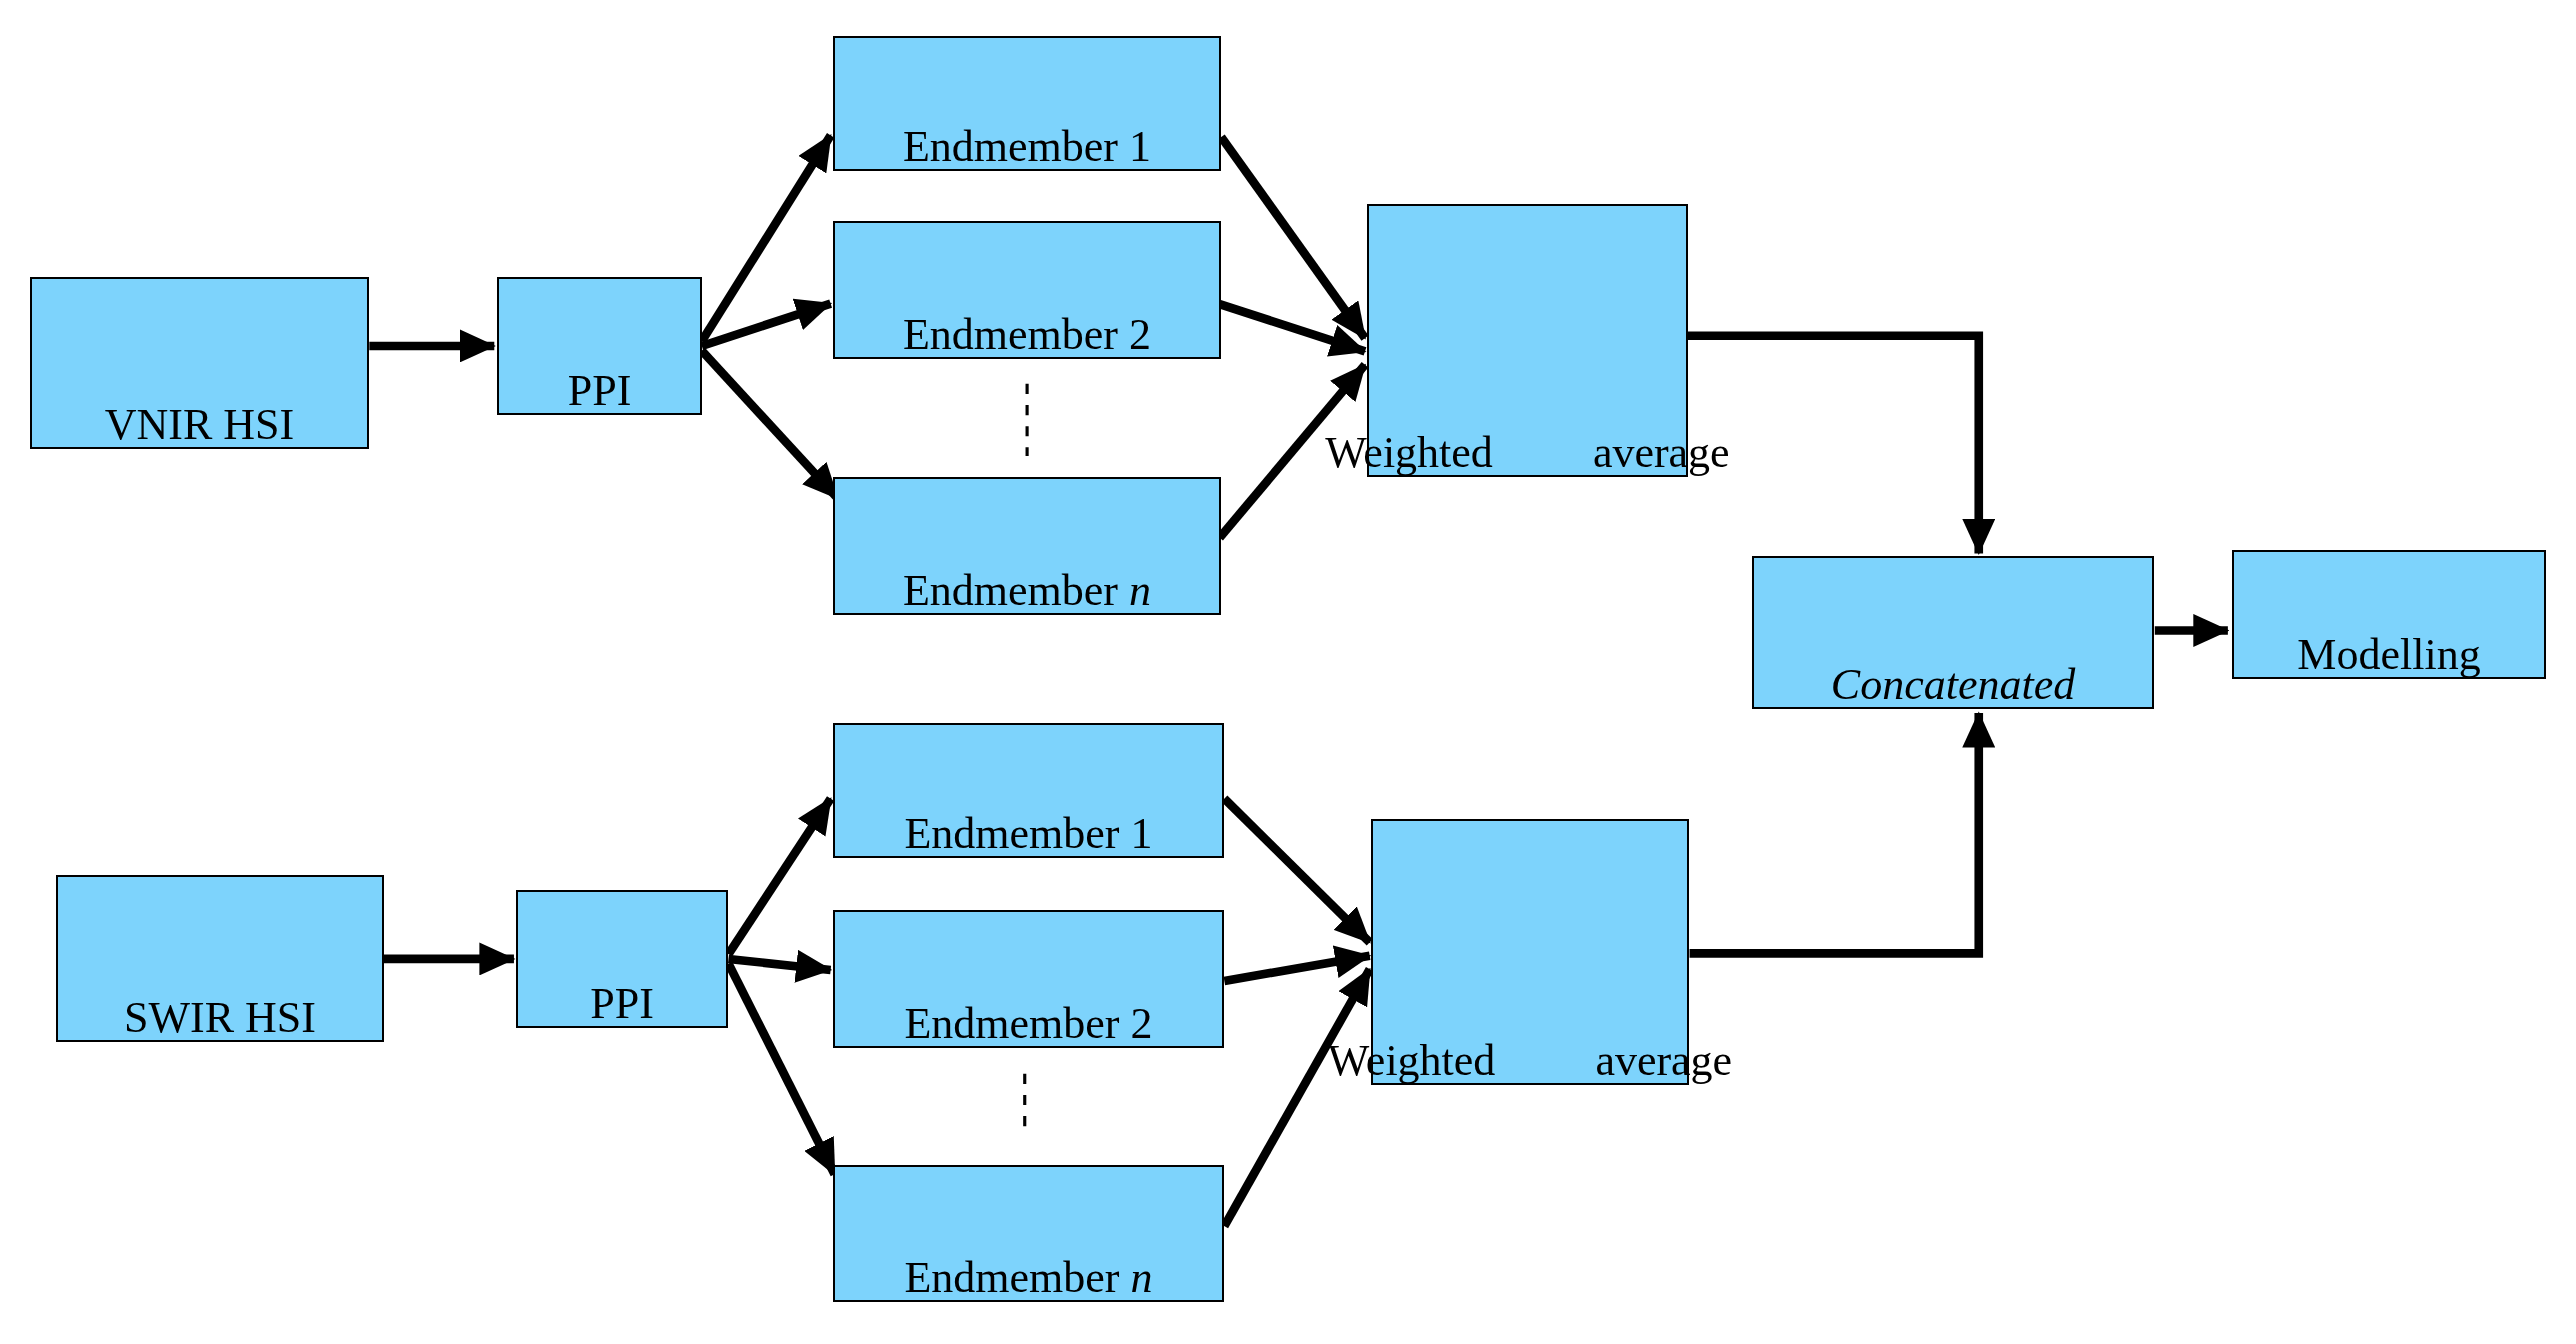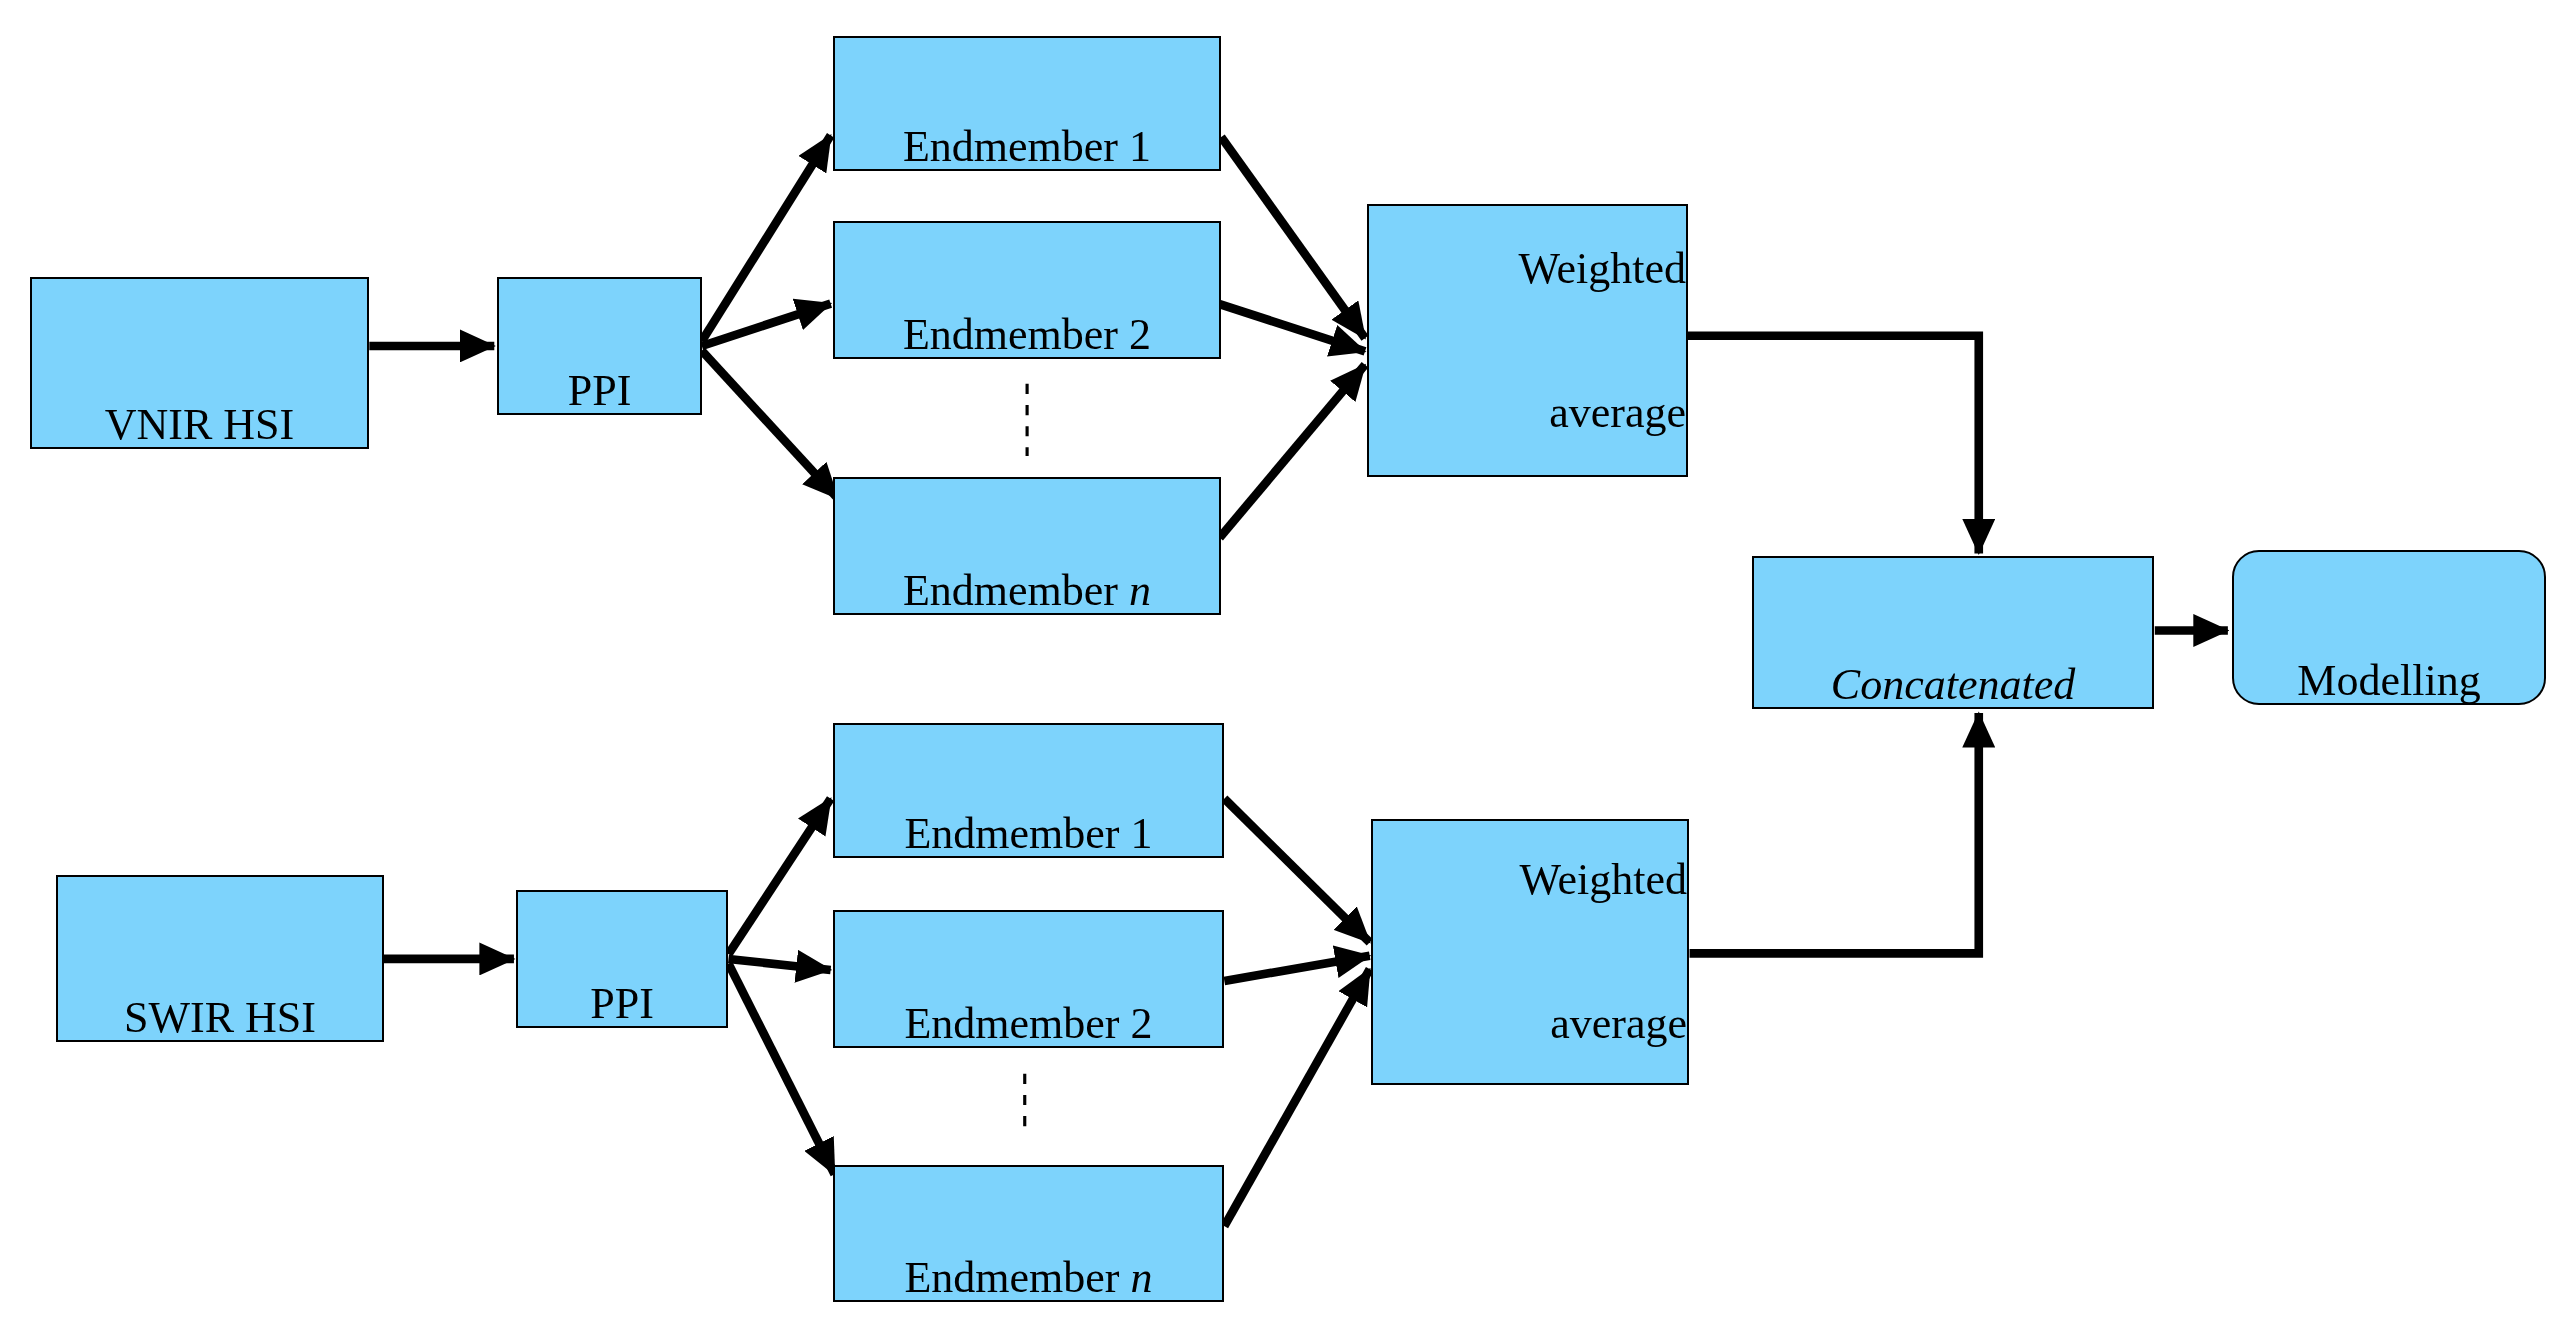--- a/index.html
+++ b/index.html
@@ -42,35 +42,35 @@
     border: 2.4px solid #000000;
     display: flex;
     align-items: flex-end;
     justify-content: center;
     text-align: center;
     font-size: 44px;
     line-height: 1;
     white-space: nowrap;
   }
   .box.two-line {
-    flex-direction: column;
+    flex-direction: row;
     gap: 100px;
   }
   .italic-n {
     font-style: italic;
   }
   
   .vnir      { left: 30px;   top: 277px;  width: 339px; height: 172px; }
   .ppi-top   { left: 497px;  top: 277px;  width: 205px; height: 138px; }
   .e1t       { left: 833px; top: 36px;   width: 388px; height: 135px; }
   .e2t       { left: 833px; top: 221px;  width: 388px; height: 138px; }
   .ent       { left: 833px; top: 477px;  width: 388px; height: 138px; }
   .wavg-t    { left: 1367px; top: 204px;  width: 321px; height: 273px; }
   .concat    { left: 1752px; top: 556px;  width: 402px; height: 153px; font-style: italic; }
-  .modelling { left: 2232px; top: 550px;  width: 314px; height: 155px; border-radius: 27px; }
+  .modelling { left: 2232px; top: 550px;  width: 314px; height: 129px; }
   .swir      { left: 42px;   top: 875px; width: 328px; height: 167px; margin-left: 14px; }
   .ppi-bot   { left: 516px;  top: 890px; width: 212px; height: 138px; }
   .e1b       { left: 833px; top: 723px;  width: 391px; height: 135px; }
   .e2b       { left: 833px; top: 910px; width: 391px; height: 138px; }
   .enb       { left: 833px; top: 1165px; width: 391px; height: 137px; }
   .wavg-b    { left: 1371px; top: 819px; width: 318px; height: 266px; }
 </style>
 </head>
 <body>
 

